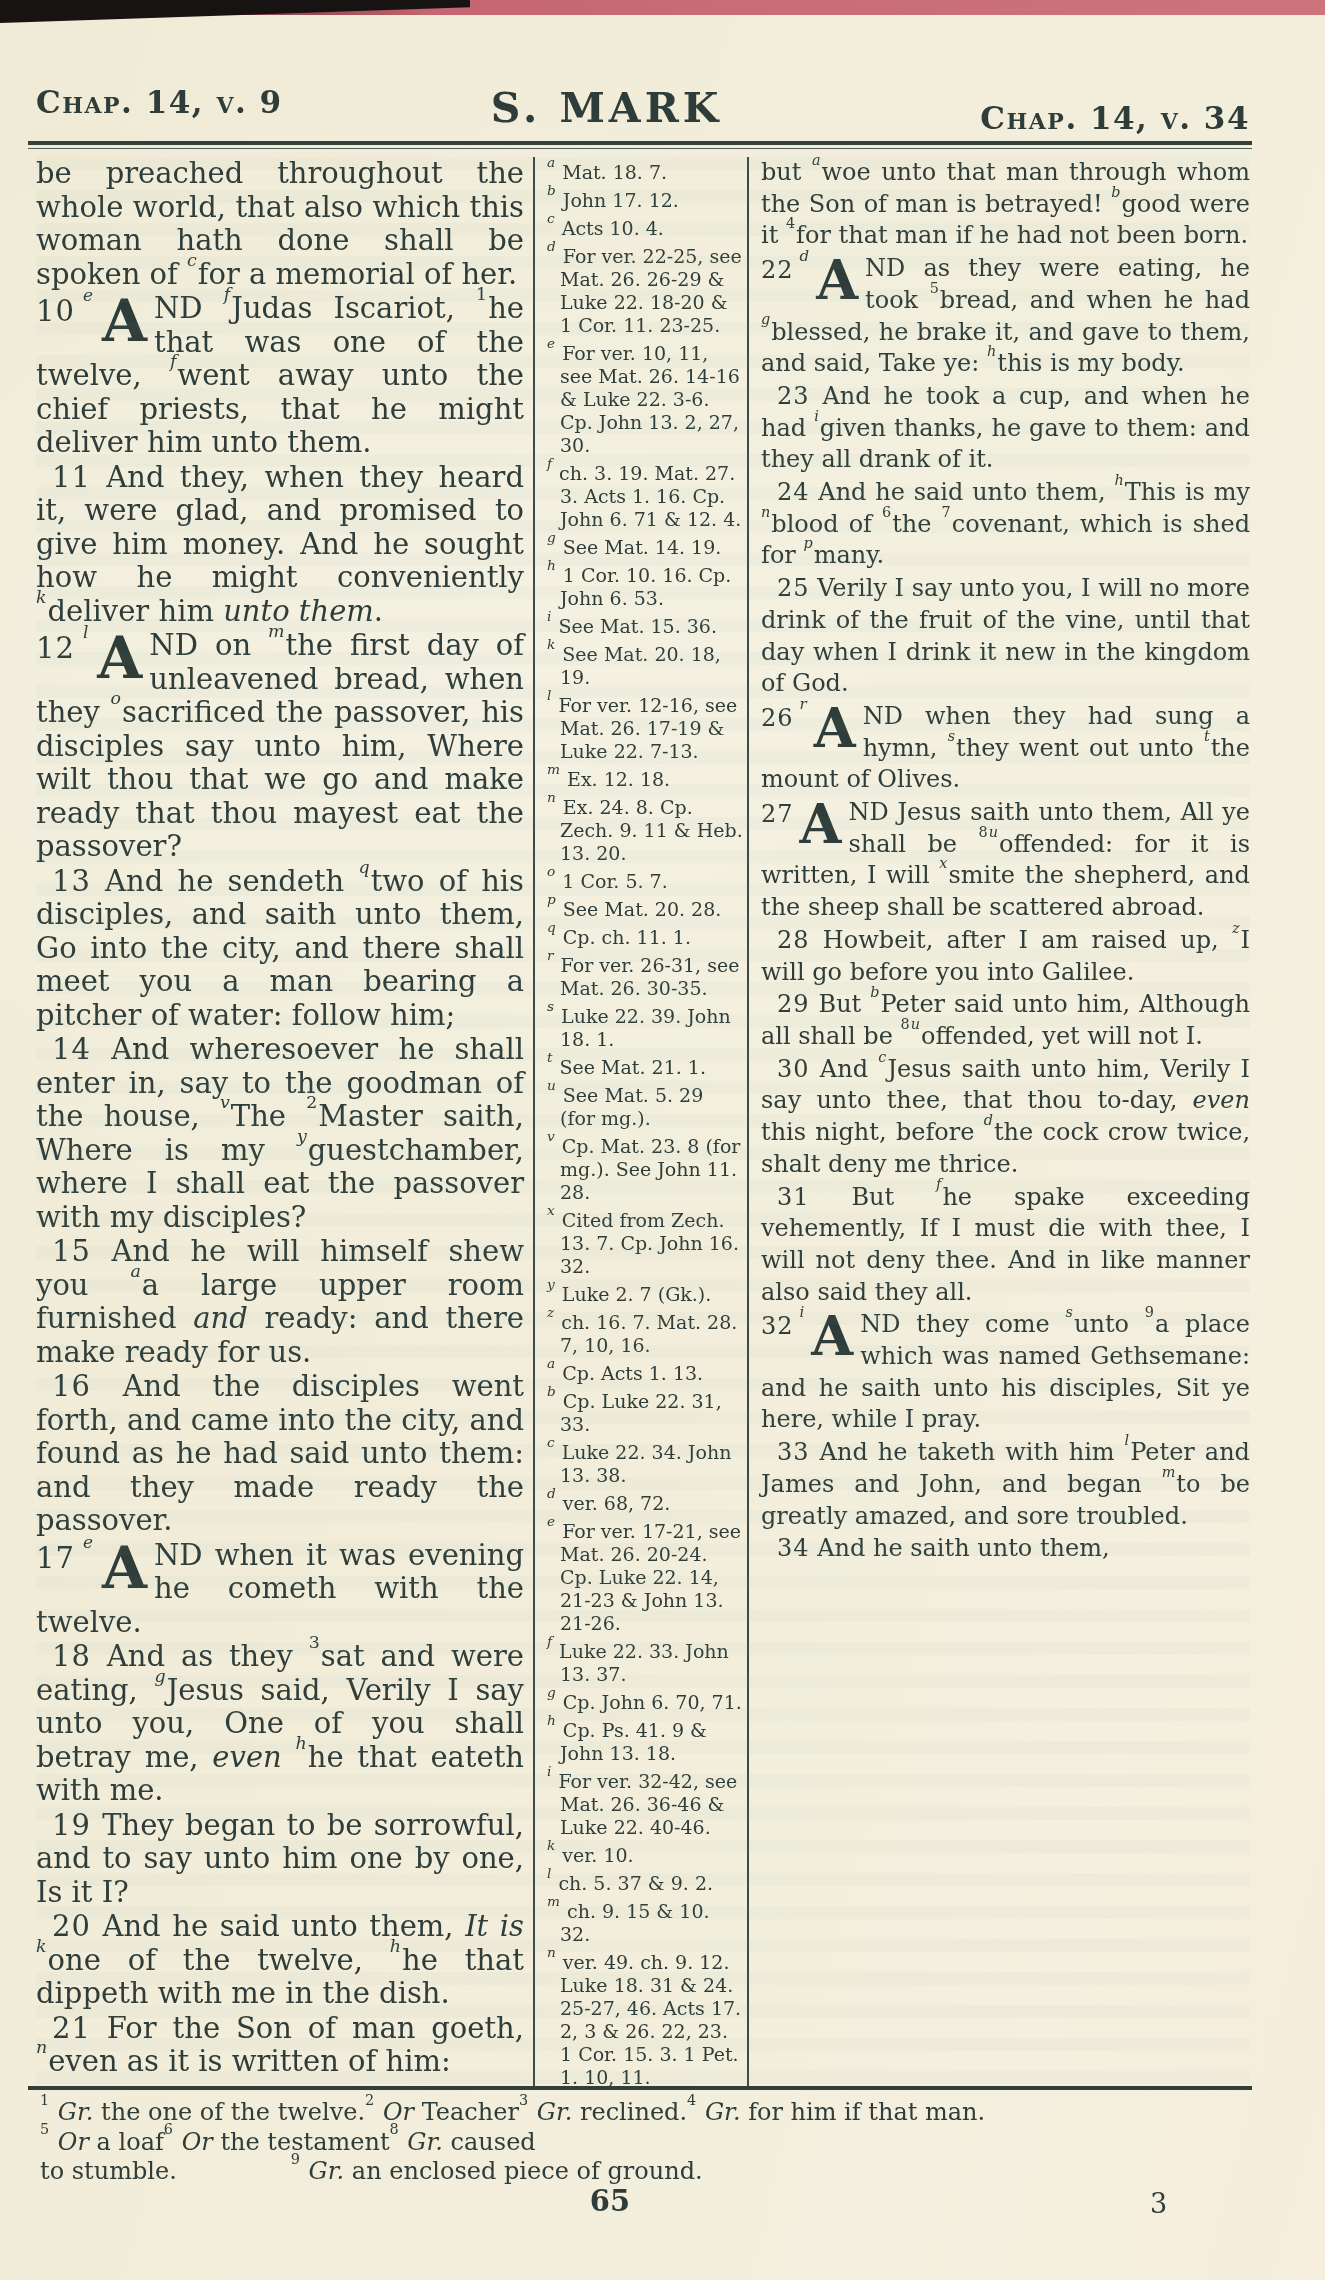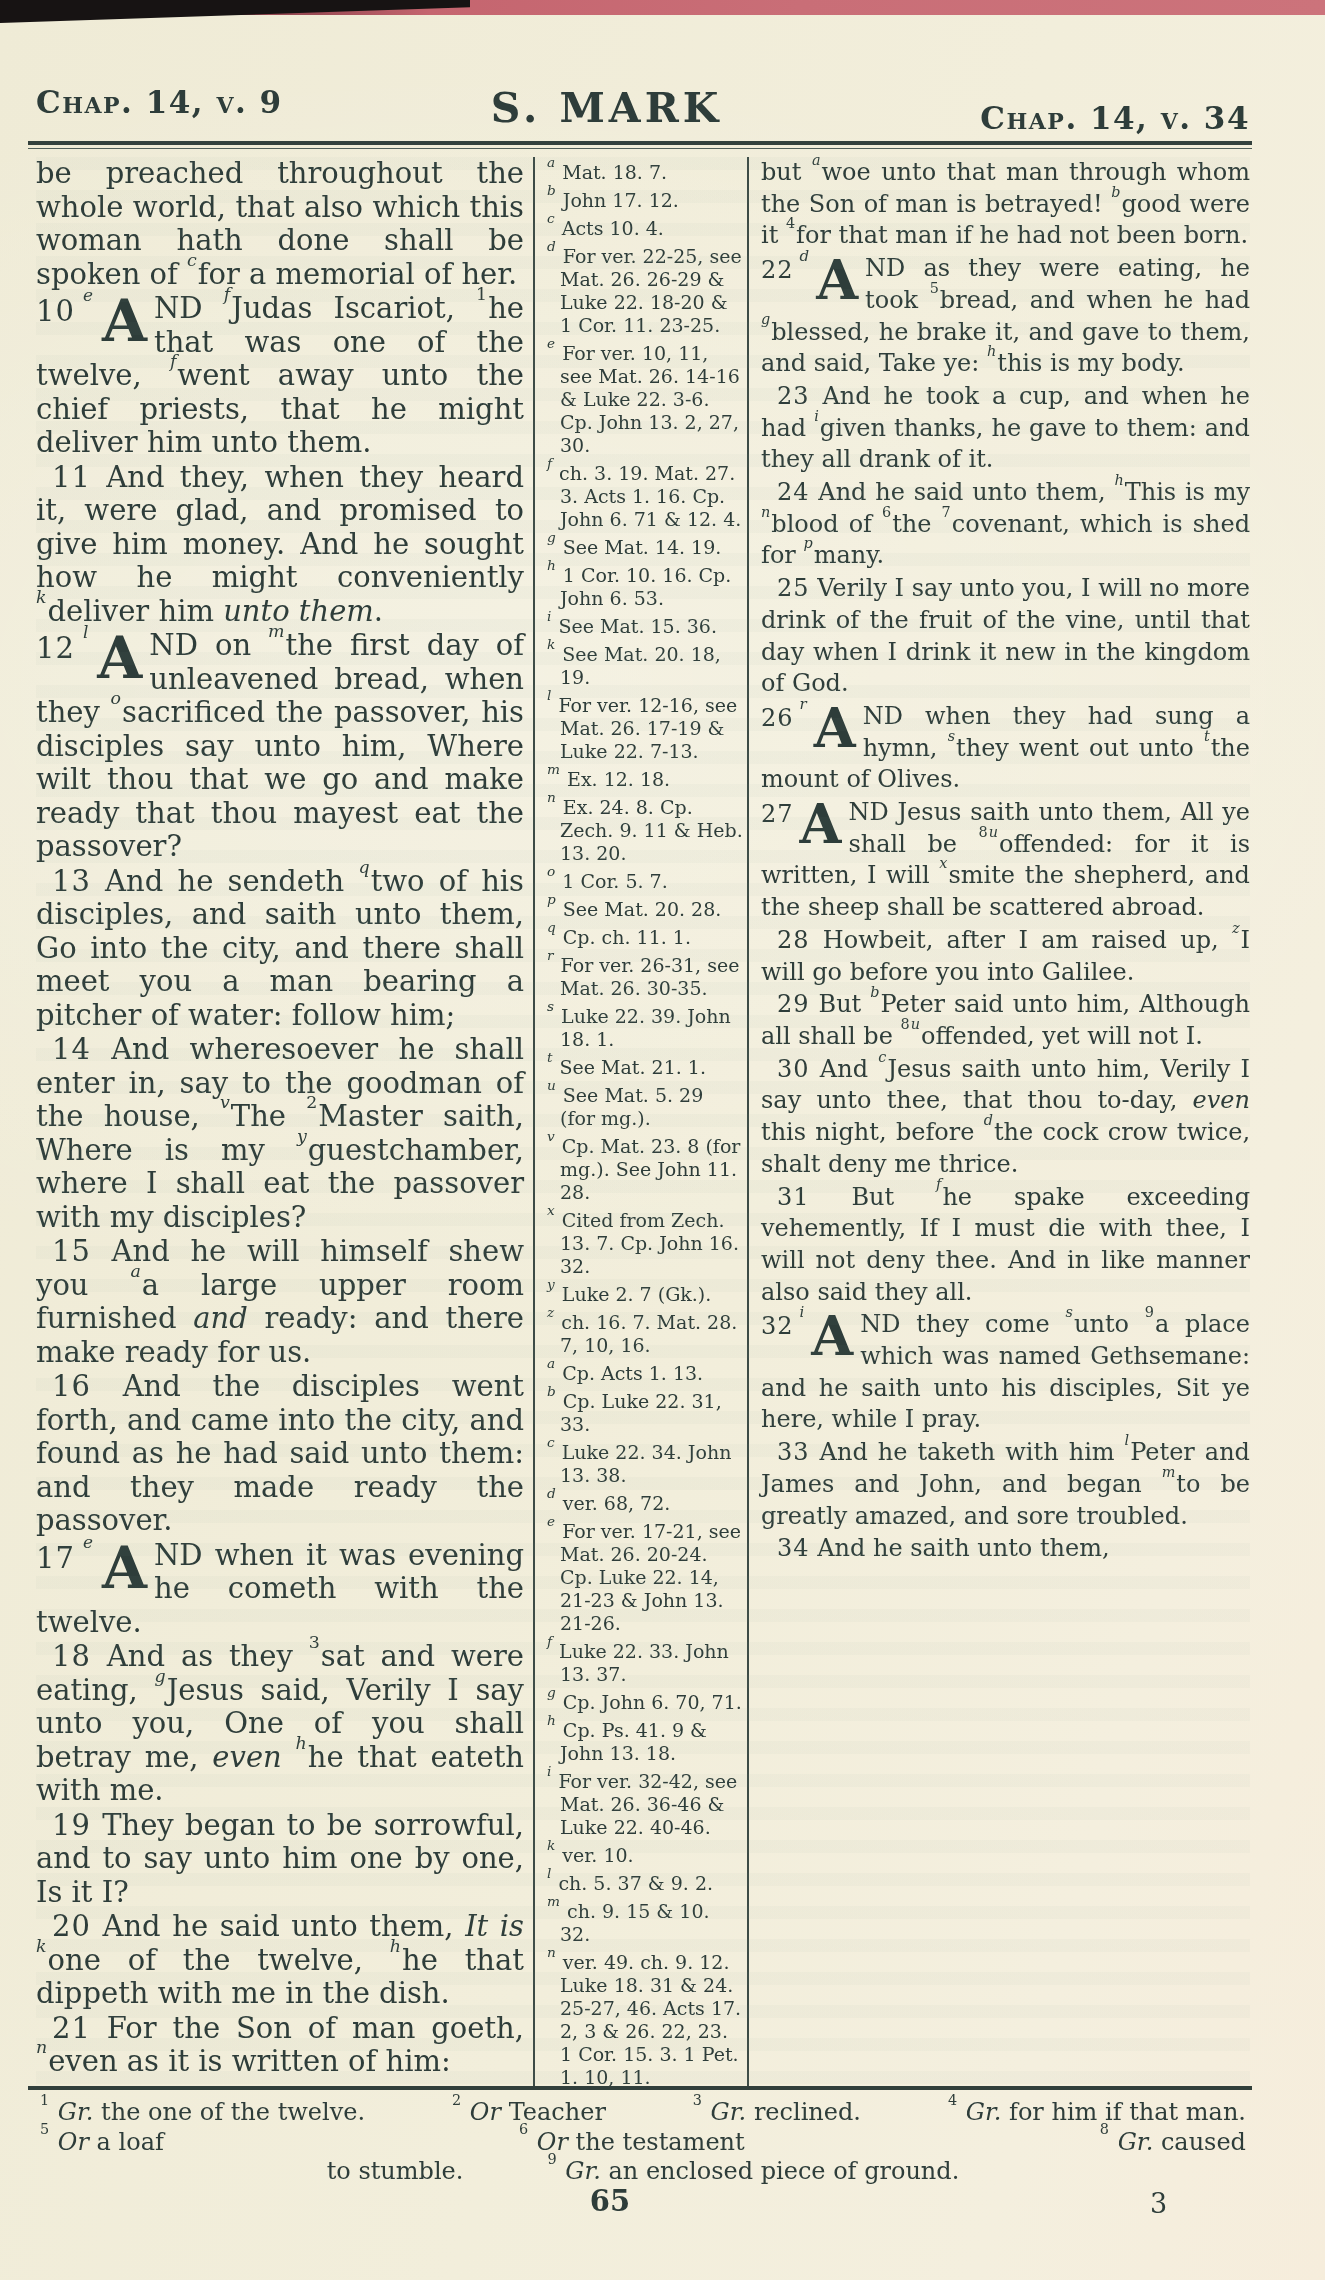--- a/index.html
+++ b/index.html
@@ -50,22 +50,22 @@
   .dc .cap{font-size:58px;line-height:56px;font-weight:bold;}
   .col-right .dc{height:60px;gap:6px;}
   .col-right .dc .vnum{font-size:24px;line-height:33px;}
   .col-right .dc sup.mk{font-size:15px;}
   .col-right .dc .cap{font-size:54px;line-height:53px;}
   .ref{margin:0 0 5px 0;padding-left:13px;text-indent:-13px;}
   .ref sup.mk{font-size:0.72em;top:-0.32em;}
   
   .fnrule{position:absolute;top:2086px;left:28px;width:1224px;height:4px;background:#313f3b;}
   .fnblock{position:absolute;top:2098px;left:40px;width:1206px;font-size:24px;line-height:29.5px;}
-  .fnline{display:flex;justify-content:space-between;white-space:nowrap;}
-  .fnline.start{justify-content:center;gap:84px;}
+  .fnline{display:flex;white-space:nowrap;}
+  .fnline.start{justify-content:flex-start;gap:114px;}
   .pagenum{position:absolute;top:2184px;left:540px;width:140px;text-align:center;font-size:29px;font-weight:bold;}
   .signature{position:absolute;top:2188px;left:1150px;font-size:27px;}
   
   .ghost{
     position:absolute;top:157px;left:36px;width:1214px;height:1930px;
     background:repeating-linear-gradient(to bottom,rgba(120,150,136,0.045) 0 13px,rgba(0,0,0,0) 13px 33px);
     pointer-events:none;
   }
   i{font-style:italic;}
 </style>

